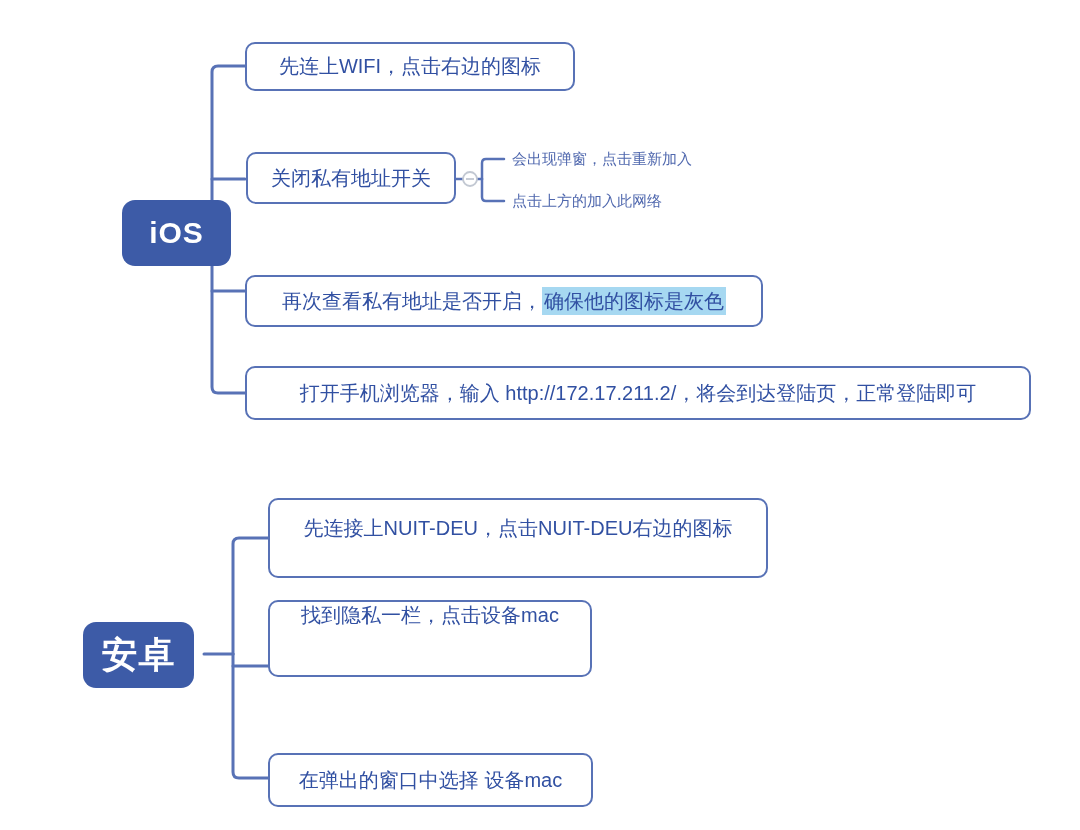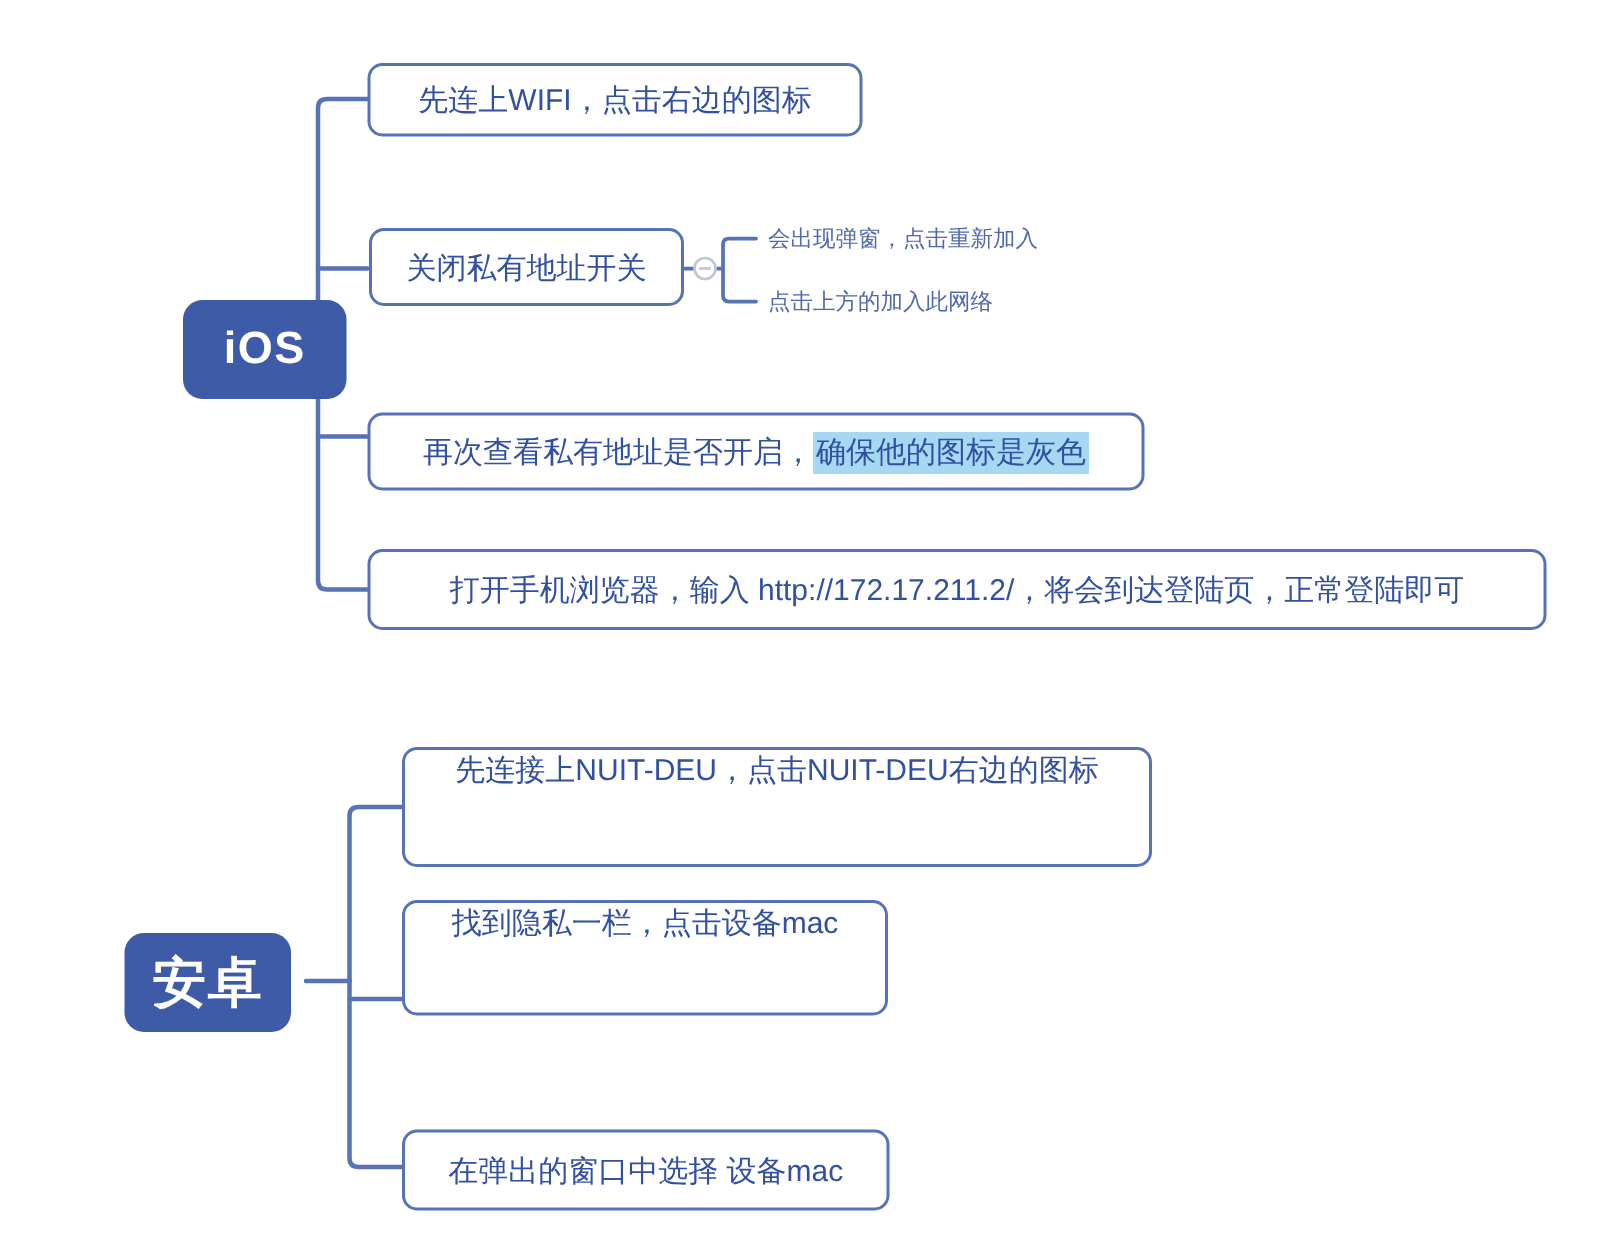--- a/index.html
+++ b/index.html
@@ -116,21 +116,21 @@
     </div>
 
     <div class="branch-box v-center" style="left:245px;top:366px;width:786px;height:54px;">
       <span>打开手机浏览器，输入 http://172.17.211.2/，将会到达登陆页，正常登陆即可</span>
     </div>
   </div>
 
   <div>
     <div class="root-node" style="left:83px;top:622px;width:111px;height:66px;font-size:36px;">安卓</div>
 
-    <div class="branch-box v-top" style="left:268px;top:498px;width:500px;height:80px;">
+    <div class="branch-box v-top" style="left:268px;top:498px;width:500px;height:80px;padding-top:15px;">
       <span>先连接上NUIT-DEU，点击NUIT-DEU右边的图标</span>
     </div>
 
     <div class="branch-box v-top" style="left:268px;top:600px;width:324px;height:77px;">
       <span>找到隐私一栏，点击设备mac</span>
     </div>
 
     <div class="branch-box v-center" style="left:268px;top:753px;width:325px;height:54px;">
       <span>在弹出的窗口中选择 设备mac</span>
     </div>

